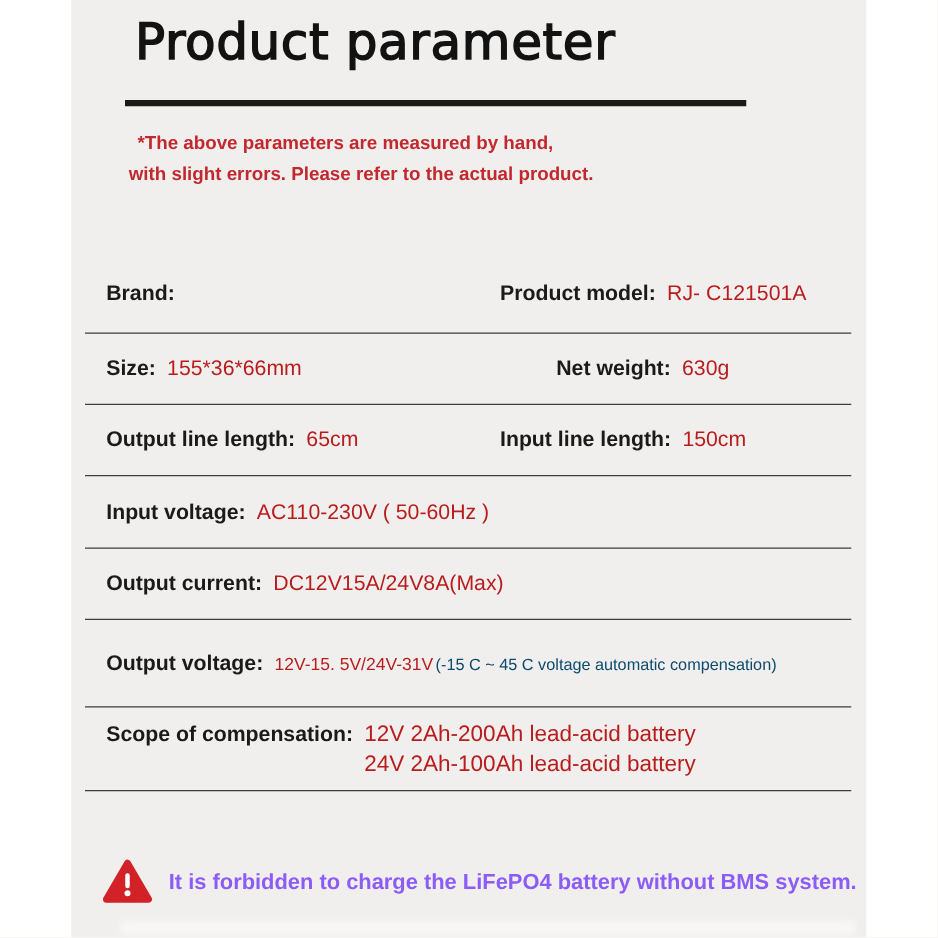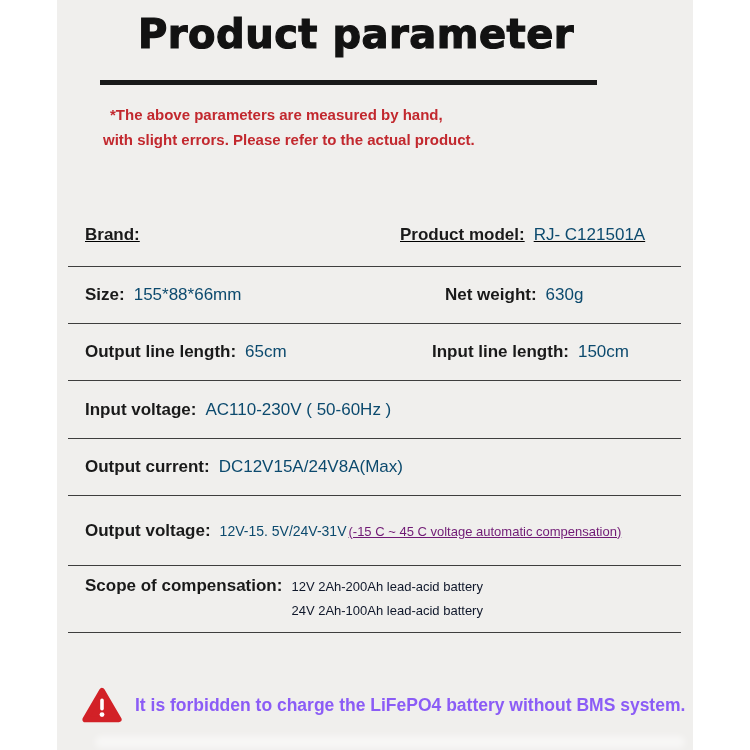--- a/index.html
+++ b/index.html
@@ -13,55 +13,54 @@
   #screen { position:absolute; inset:0; width:750px; height:750px; }
 
   .panel {
     position:absolute; left:57px; top:0; width:636px; height:750px;
     background:#f0efed;
   }
 
   .title {
     position:absolute; left:108px; top:10px;
     font-family:"DejaVu Sans", sans-serif;
-    font-weight:bold; font-size:40px; line-height:48px;
+    font-weight:normal; font-size:40px; line-height:48px;
     letter-spacing:0.5px; color:#121212;
     -webkit-text-stroke:1.2px #121212;
     white-space:nowrap;
-    margin-left:30px;
   }
   .title-underline {
     position:absolute; left:100px; top:80px; width:497px; height:5px;
     background:#191919;
   }
 
   .disclaimer {
     position:absolute; left:103px; top:102px;
     color:#c2282e; font-weight:bold; font-size:15px; line-height:25px;
     white-space:nowrap;
   }
   .disclaimer .l1 { padding-left:7px; }
 
   .spec-table { position:absolute; left:68px; top:203px; width:613px; }
   .row {
     display:flex; align-items:center;
     border-bottom:1px solid #3e3e3e;
     padding-left:17px; box-sizing:border-box;
   }
-  .r0 { height:64px;text-decoration:underline; } .r1 { height:57px;gap:45px; } .r2 { height:57px;gap:32px; }
+  .r0 { height:64px; } .r1 { height:57px;gap:45px; } .r2 { height:57px; }
   .r3 { height:58px; } .r4 { height:57px; } .r5 { height:70px; }
   .r6 { height:67px; }
   .cell { display:flex; align-items:baseline; }
   .cell-left { flex:0 0 315px; }
   .cell-right { flex:1; }
   .label { font-weight:bold; font-size:17px; color:#1a1a1a; white-space:nowrap; }
-  .value { font-size:17px; color:#0c4a6e; margin-left:9px; white-space:nowrap; }
+  .value { font-size:17px; color:#b91c1c; margin-left:9px; white-space:nowrap; }
   .value-big { font-size:14px; }
-  .note { font-size:13px; color:#701a75; margin-left:2px; white-space:nowrap;text-decoration:underline; }
-  .value-block { margin-left:9px; font-size:13px; color:#0f172a; line-height:24px; }
+  .note { font-size:13px; color:#0c4a6e; margin-left:2px; white-space:nowrap; }
+  .value-block { margin-left:9px; font-size:18px; color:#b91c1c; line-height:24px; }
 
   .warning {
     position:absolute; left:82px; top:686px;
     display:flex; align-items:center;
   }
   .warning-icon { width:40px; height:38px; flex:0 0 40px; }
   .warning-text {
     margin-left:13px; color:#8b5cf6; font-weight:bold; font-size:17.5px;
     white-space:nowrap;
   }
@@ -96,21 +95,21 @@
       </div>
       <div class="cell cell-right">
         <span class="label">Product model:</span>
         <span class="value">RJ- C121501A</span>
       </div>
     </div>
 
     <div class="row r1">
       <div class="cell cell-left">
         <span class="label">Size:</span>
-        <span class="value">155*88*66mm</span>
+        <span class="value">155*36*66mm</span>
       </div>
       <div class="cell cell-right">
         <span class="label">Net weight:</span>
         <span class="value">630g</span>
       </div>
     </div>
 
     <div class="row r2">
       <div class="cell cell-left">
         <span class="label">Output line length:</span>

